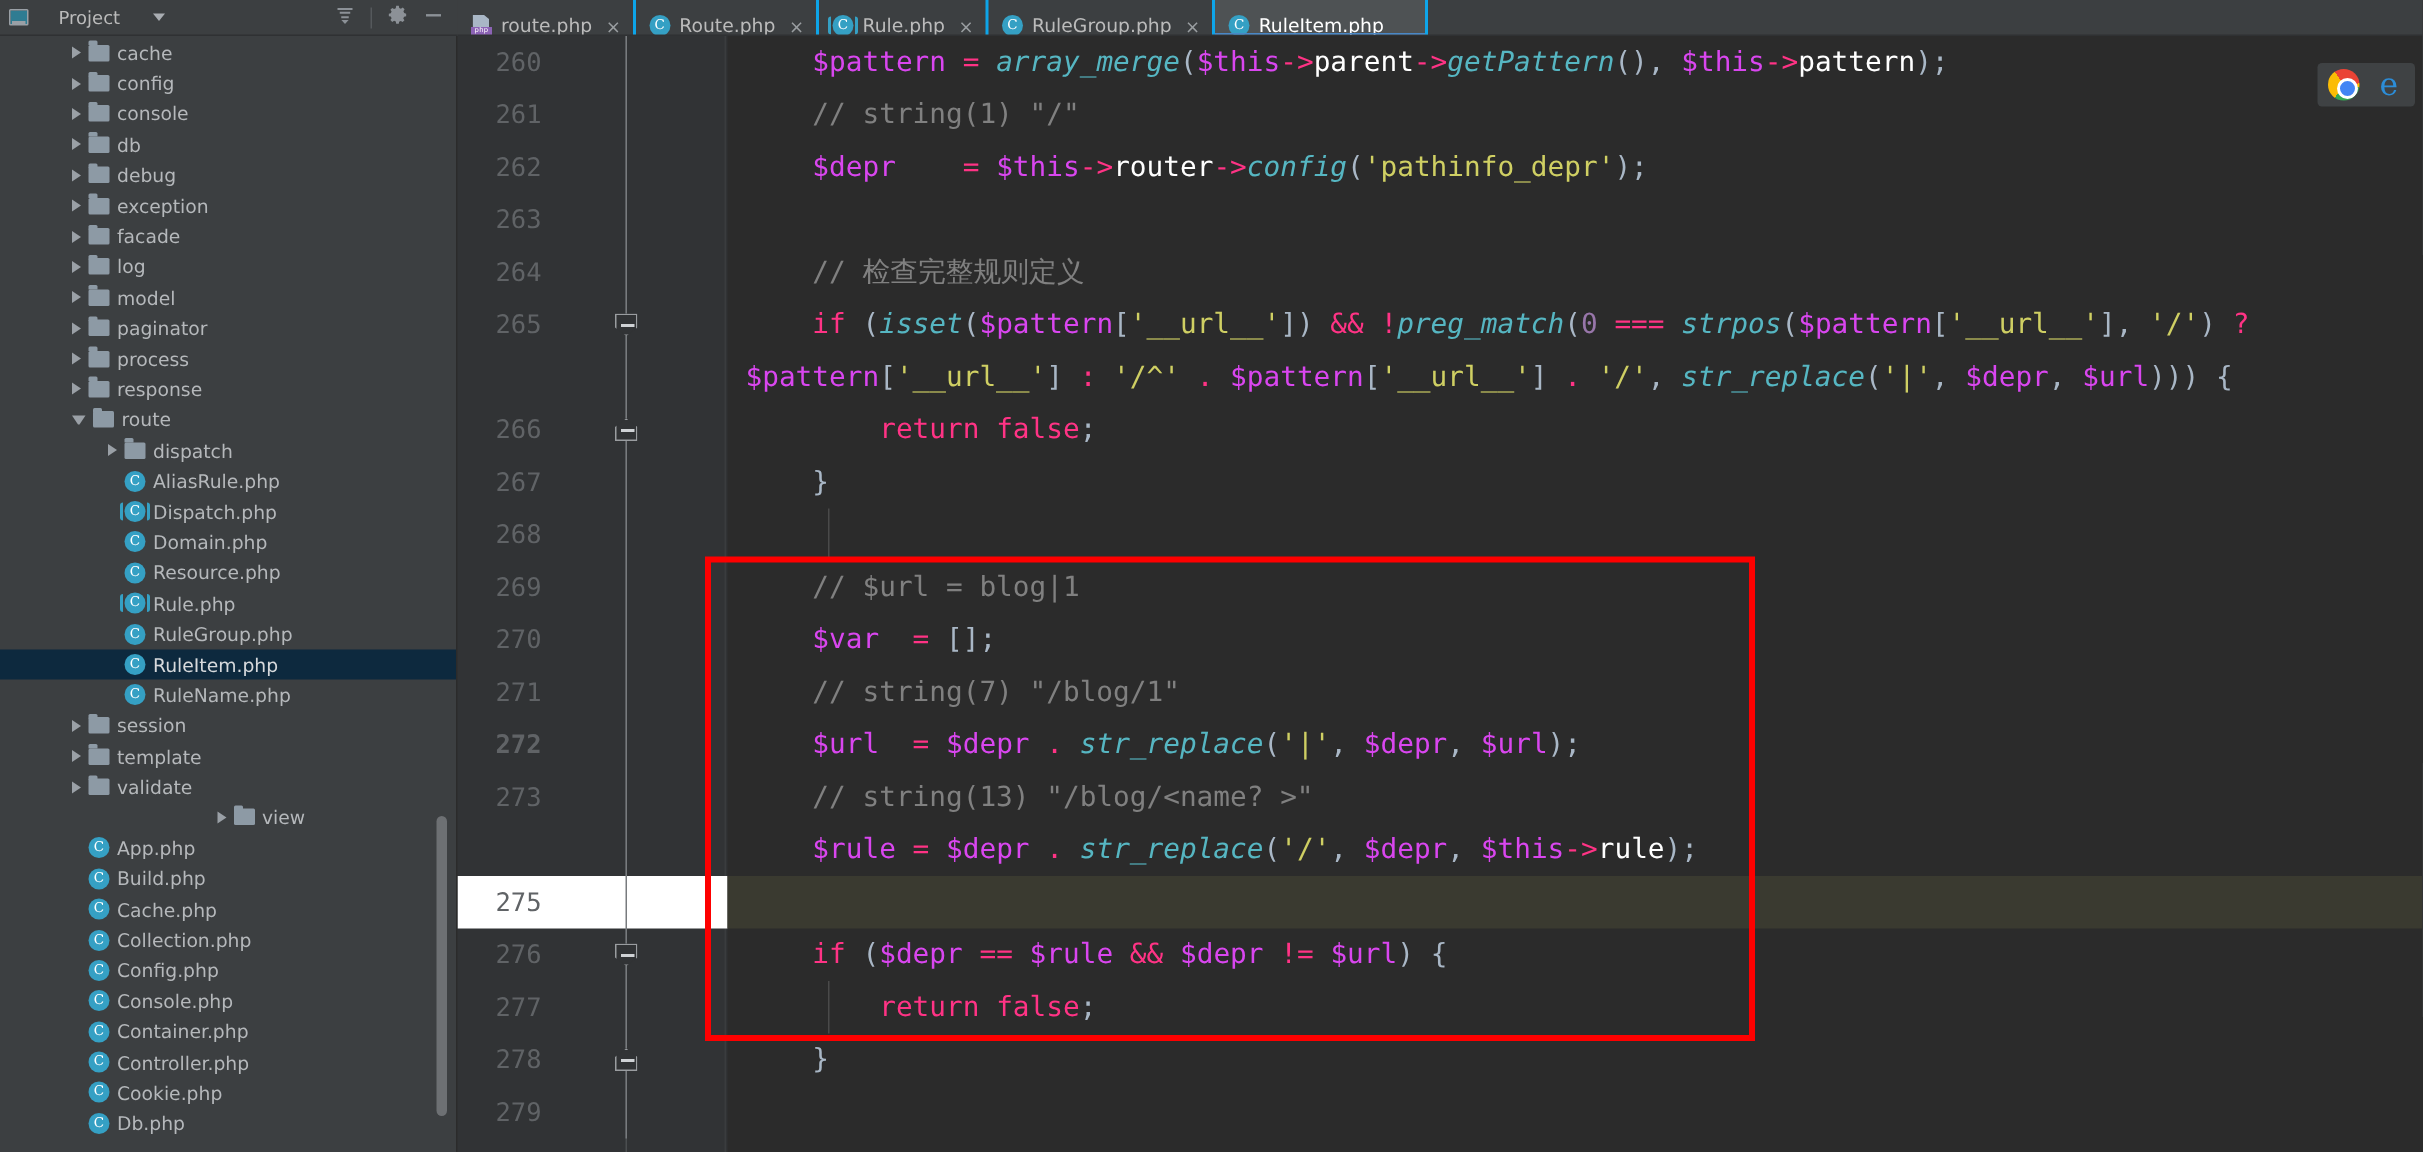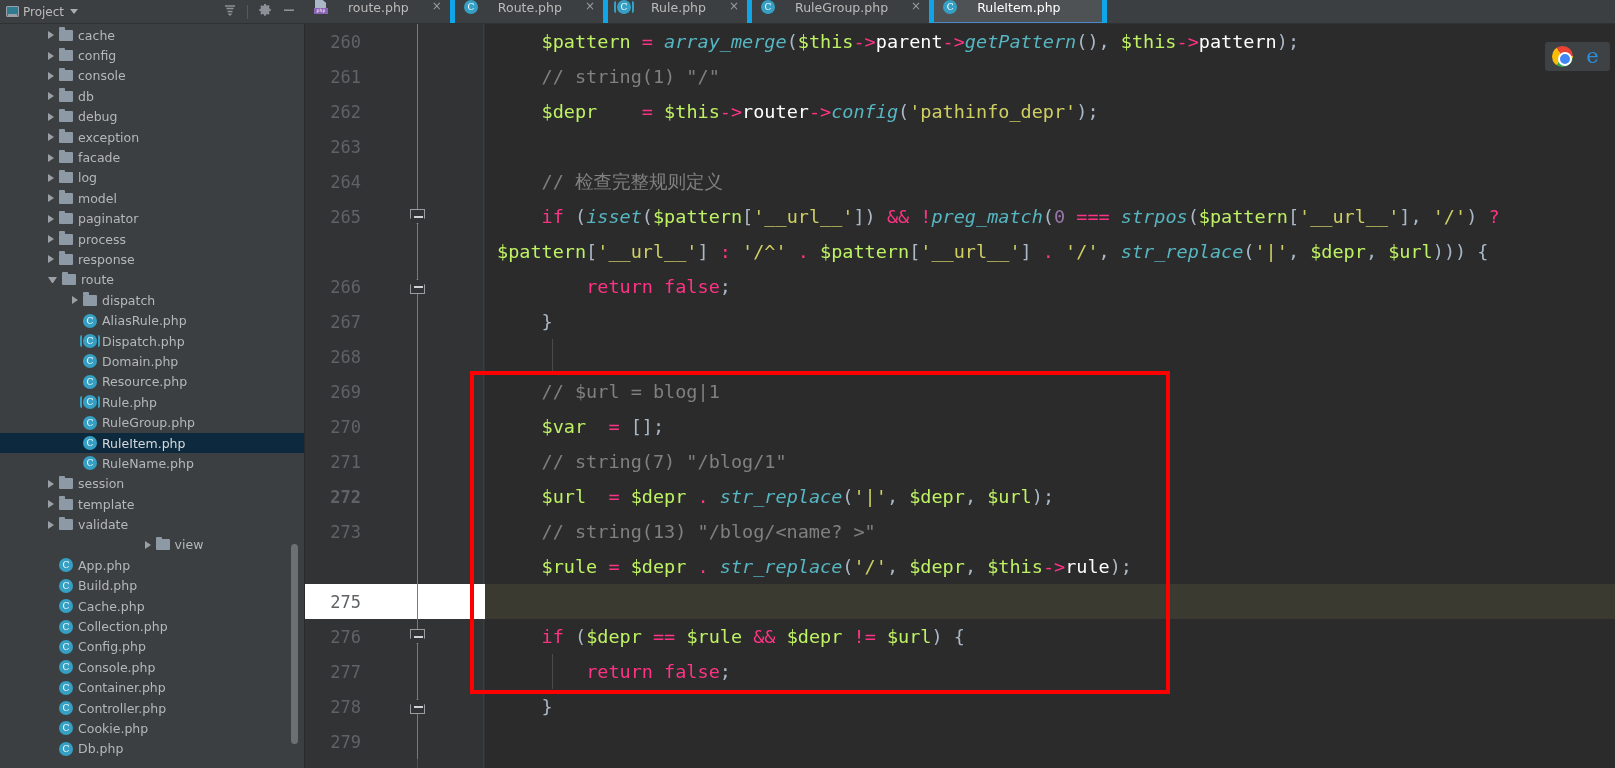--- a/index.html
+++ b/index.html
@@ -14,21 +14,21 @@
   
   .top-strip { display: flex; height: 24px; width: 100%; flex: 0 0 24px; }
 
   
   .proj-header {
     width: 305px; flex: 0 0 305px; height: 24px;
     background: #3c3f41; display: flex; align-items: center;
     border-bottom: 1px solid #2f3133;
     padding-left: 6px;
   }
-  .proj-title { display: flex; align-items: center; gap: 4px; }
+  .proj-title { display: flex; align-items: center; gap: 20px; }
   .proj-icon {
     width: 13px; height: 11px; border: 1.5px solid #9aa0a6; border-radius: 1px;
     background: linear-gradient(#2f7c92, #2f7c92); position: relative;
   }
   .proj-icon::after {
     content: ""; position: absolute; left: 1px; right: 1px; bottom: 0; height: 2px; background: #9aa0a6;
   }
   .proj-label { color: #bbbbbb; font-size: 12px; }
   .caret-down {
     width: 0; height: 0; border-left: 4px solid transparent; border-right: 4px solid transparent;
@@ -37,23 +37,23 @@
   .proj-tools { margin-left: auto; display: flex; align-items: center; gap: 10px; padding-right: 9px; }
   .icn { opacity: .85; display: block; }
   .tool-div { width: 1px; height: 14px; background: #55595c; }
 
   
   .tabbar {
     flex: 1 1 auto; height: 24px; background: #3c3f41; display: flex; align-items: stretch;
     border-bottom: 1px solid #2f3133; overflow: hidden;
   }
   .tab {
-    display: flex; align-items: flex-start; gap: 20px; padding: 0 8px 0 9px;
+    display: flex; align-items: flex-end; gap: 6px; padding: 0 8px 0 9px;
     font-size: 12.5px; color: #bbbbbb; position: relative; height: 24px;
-    border-right: 5px solid #0ea5e9; white-space: nowrap;
+    border-right: 2px solid #0ea5e9; white-space: nowrap;
   }
   .tab.active { background: #4e5254; color: #ffffff; }
   .tab.active::after {
     content: ""; position: absolute; left: 0; right: 0; bottom: 0; height: 2px; background: #4a88c7;
   }
   .tab-close { color: #9a9ea1; font-size: 12px; margin-left: 3px; line-height: 1; }
   .tab.active .tab-close { visibility: hidden; }
 
   
   .ic-php {
@@ -158,21 +158,21 @@
   .indent-guide {
     position: absolute; width: 1px; top: 0; height: 35px; background: #4a4a4a;
   }
 
   
   .kw   { color: #ff3385; }
   .fn   { color: #56b6c2; font-style: italic; }
   .str  { color: #cfcf63; }
   .cmt  { color: #808080; }
   .num  { color: #9876aa; }
-  .var  { color: #bef264; }
+  .var  { color: #d946ef; }
   .op   { color: #ffffff; }
   .br   { color: #a9b7c6; }
   .arrow-op { color: #ff3385; }
 
   
   .red-box {
     position: absolute; border: 4px solid #fe0000; pointer-events: none;
   }
 
   

